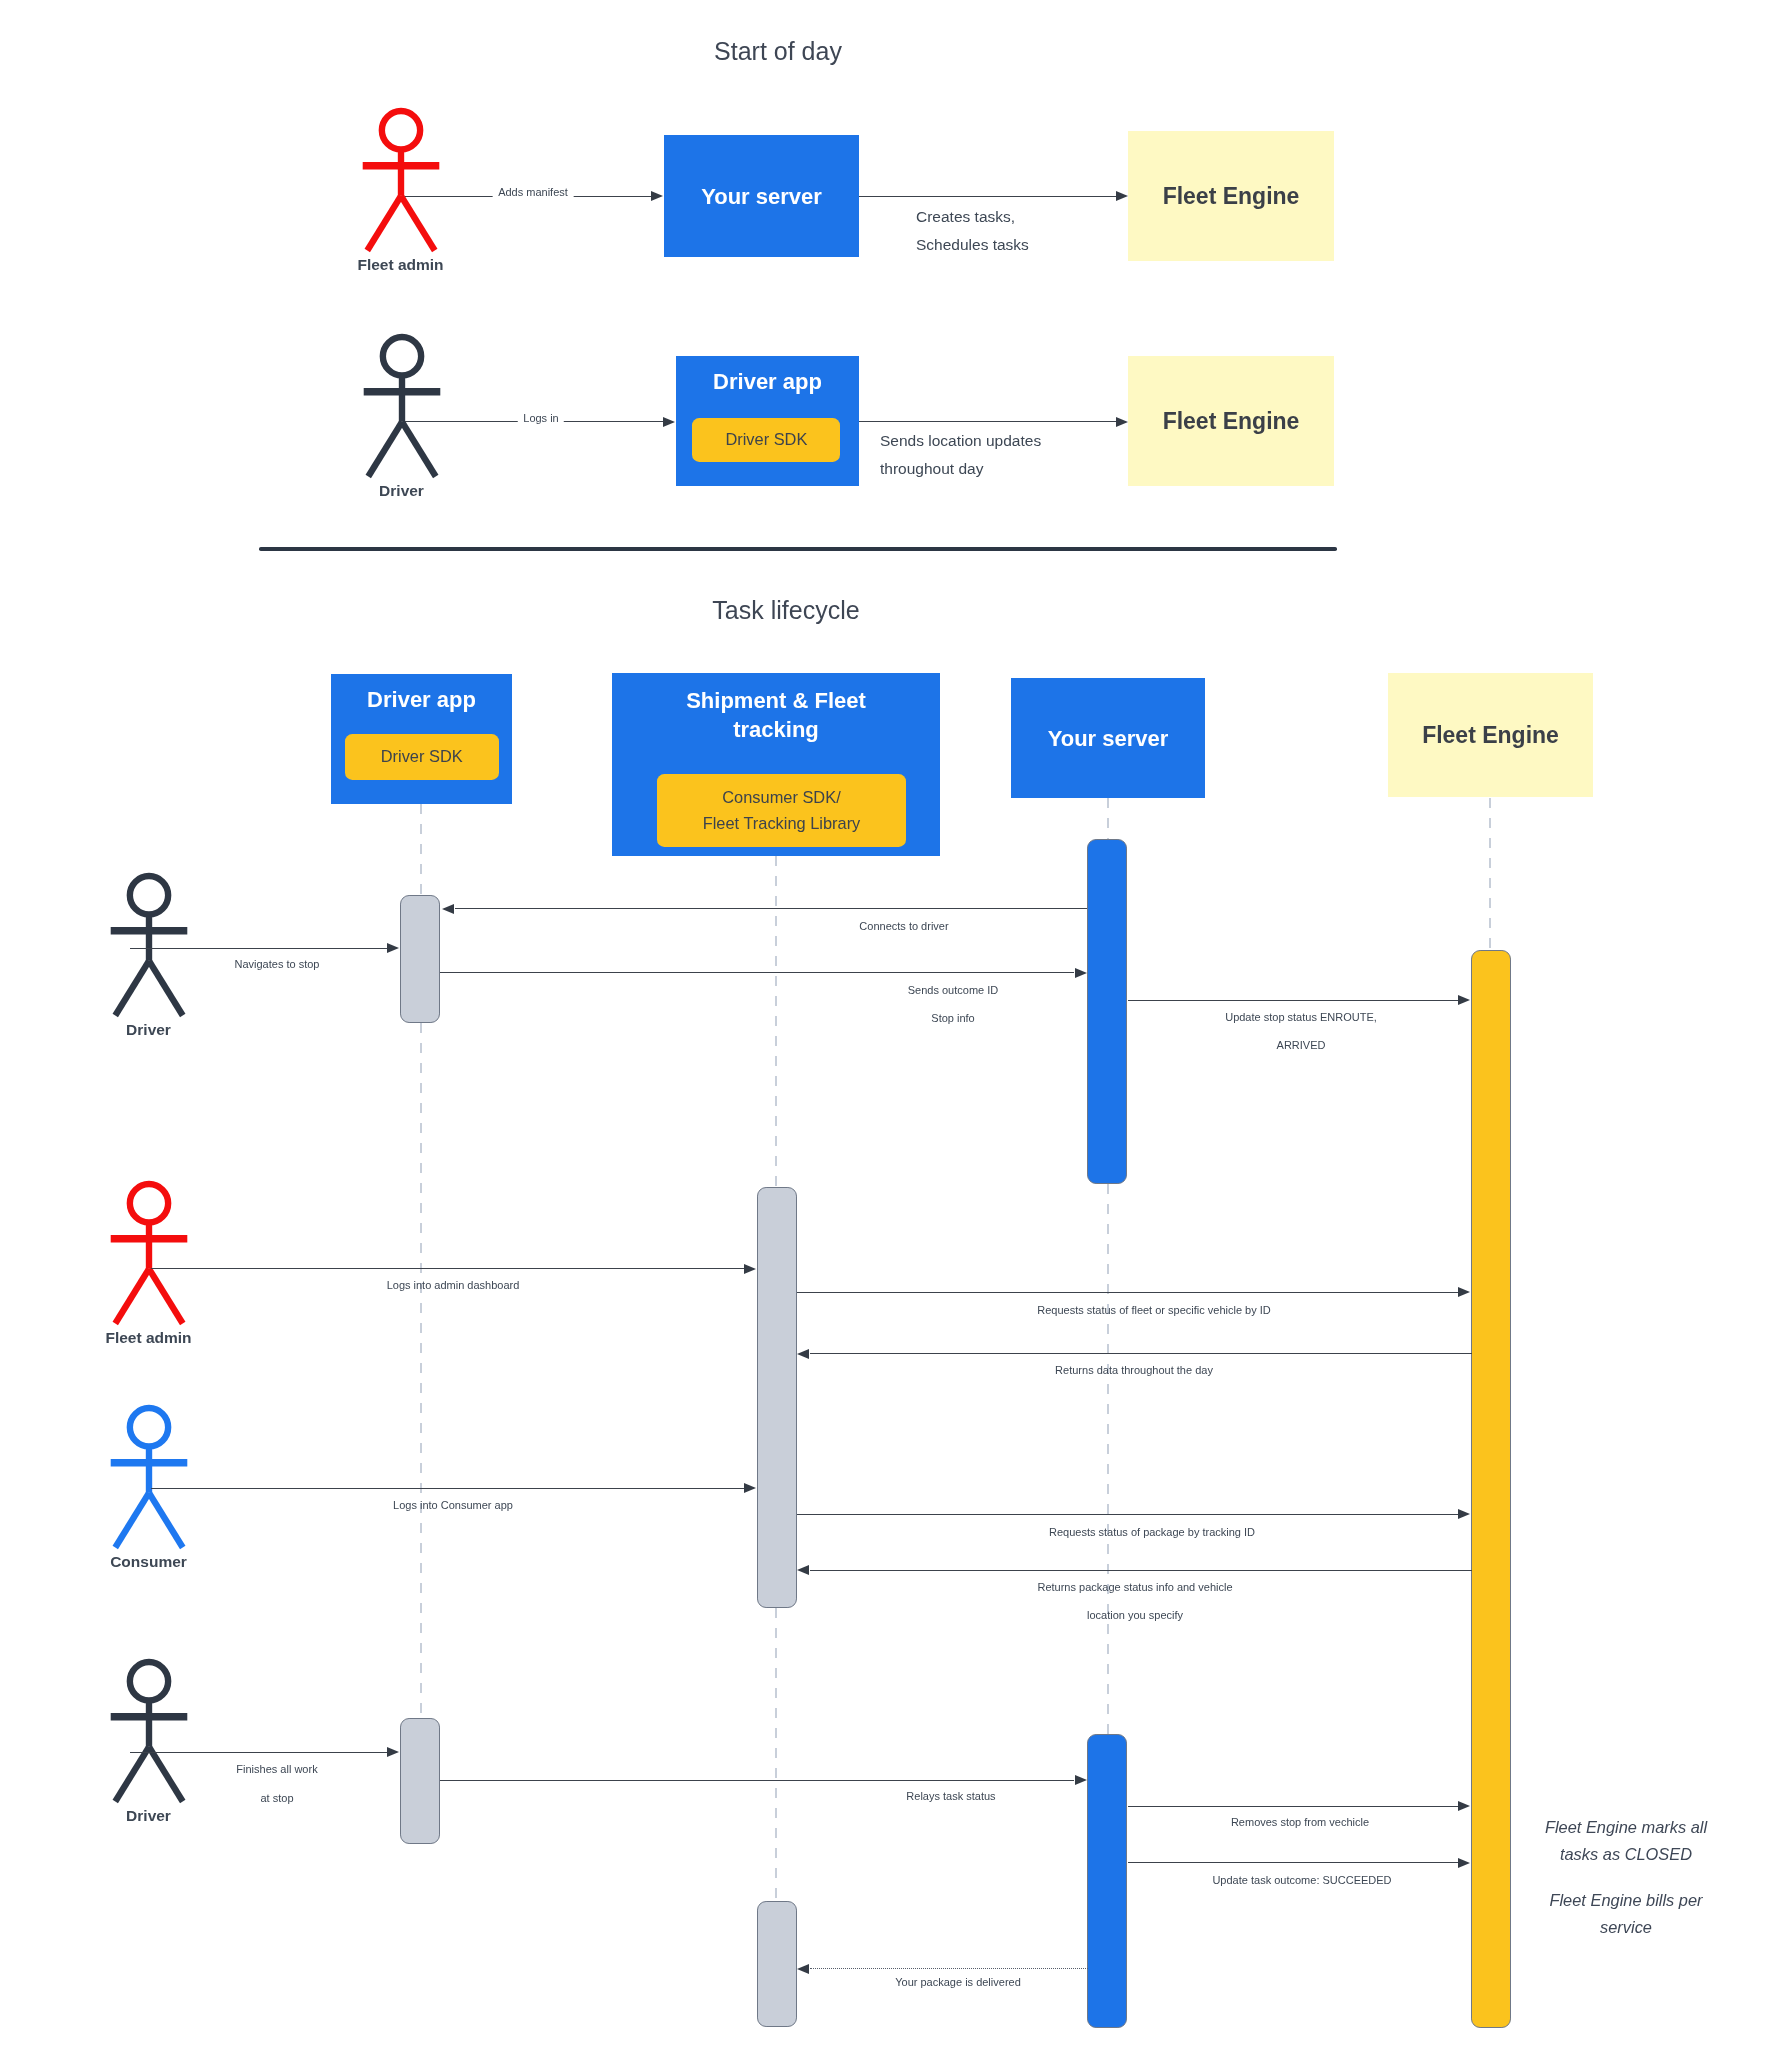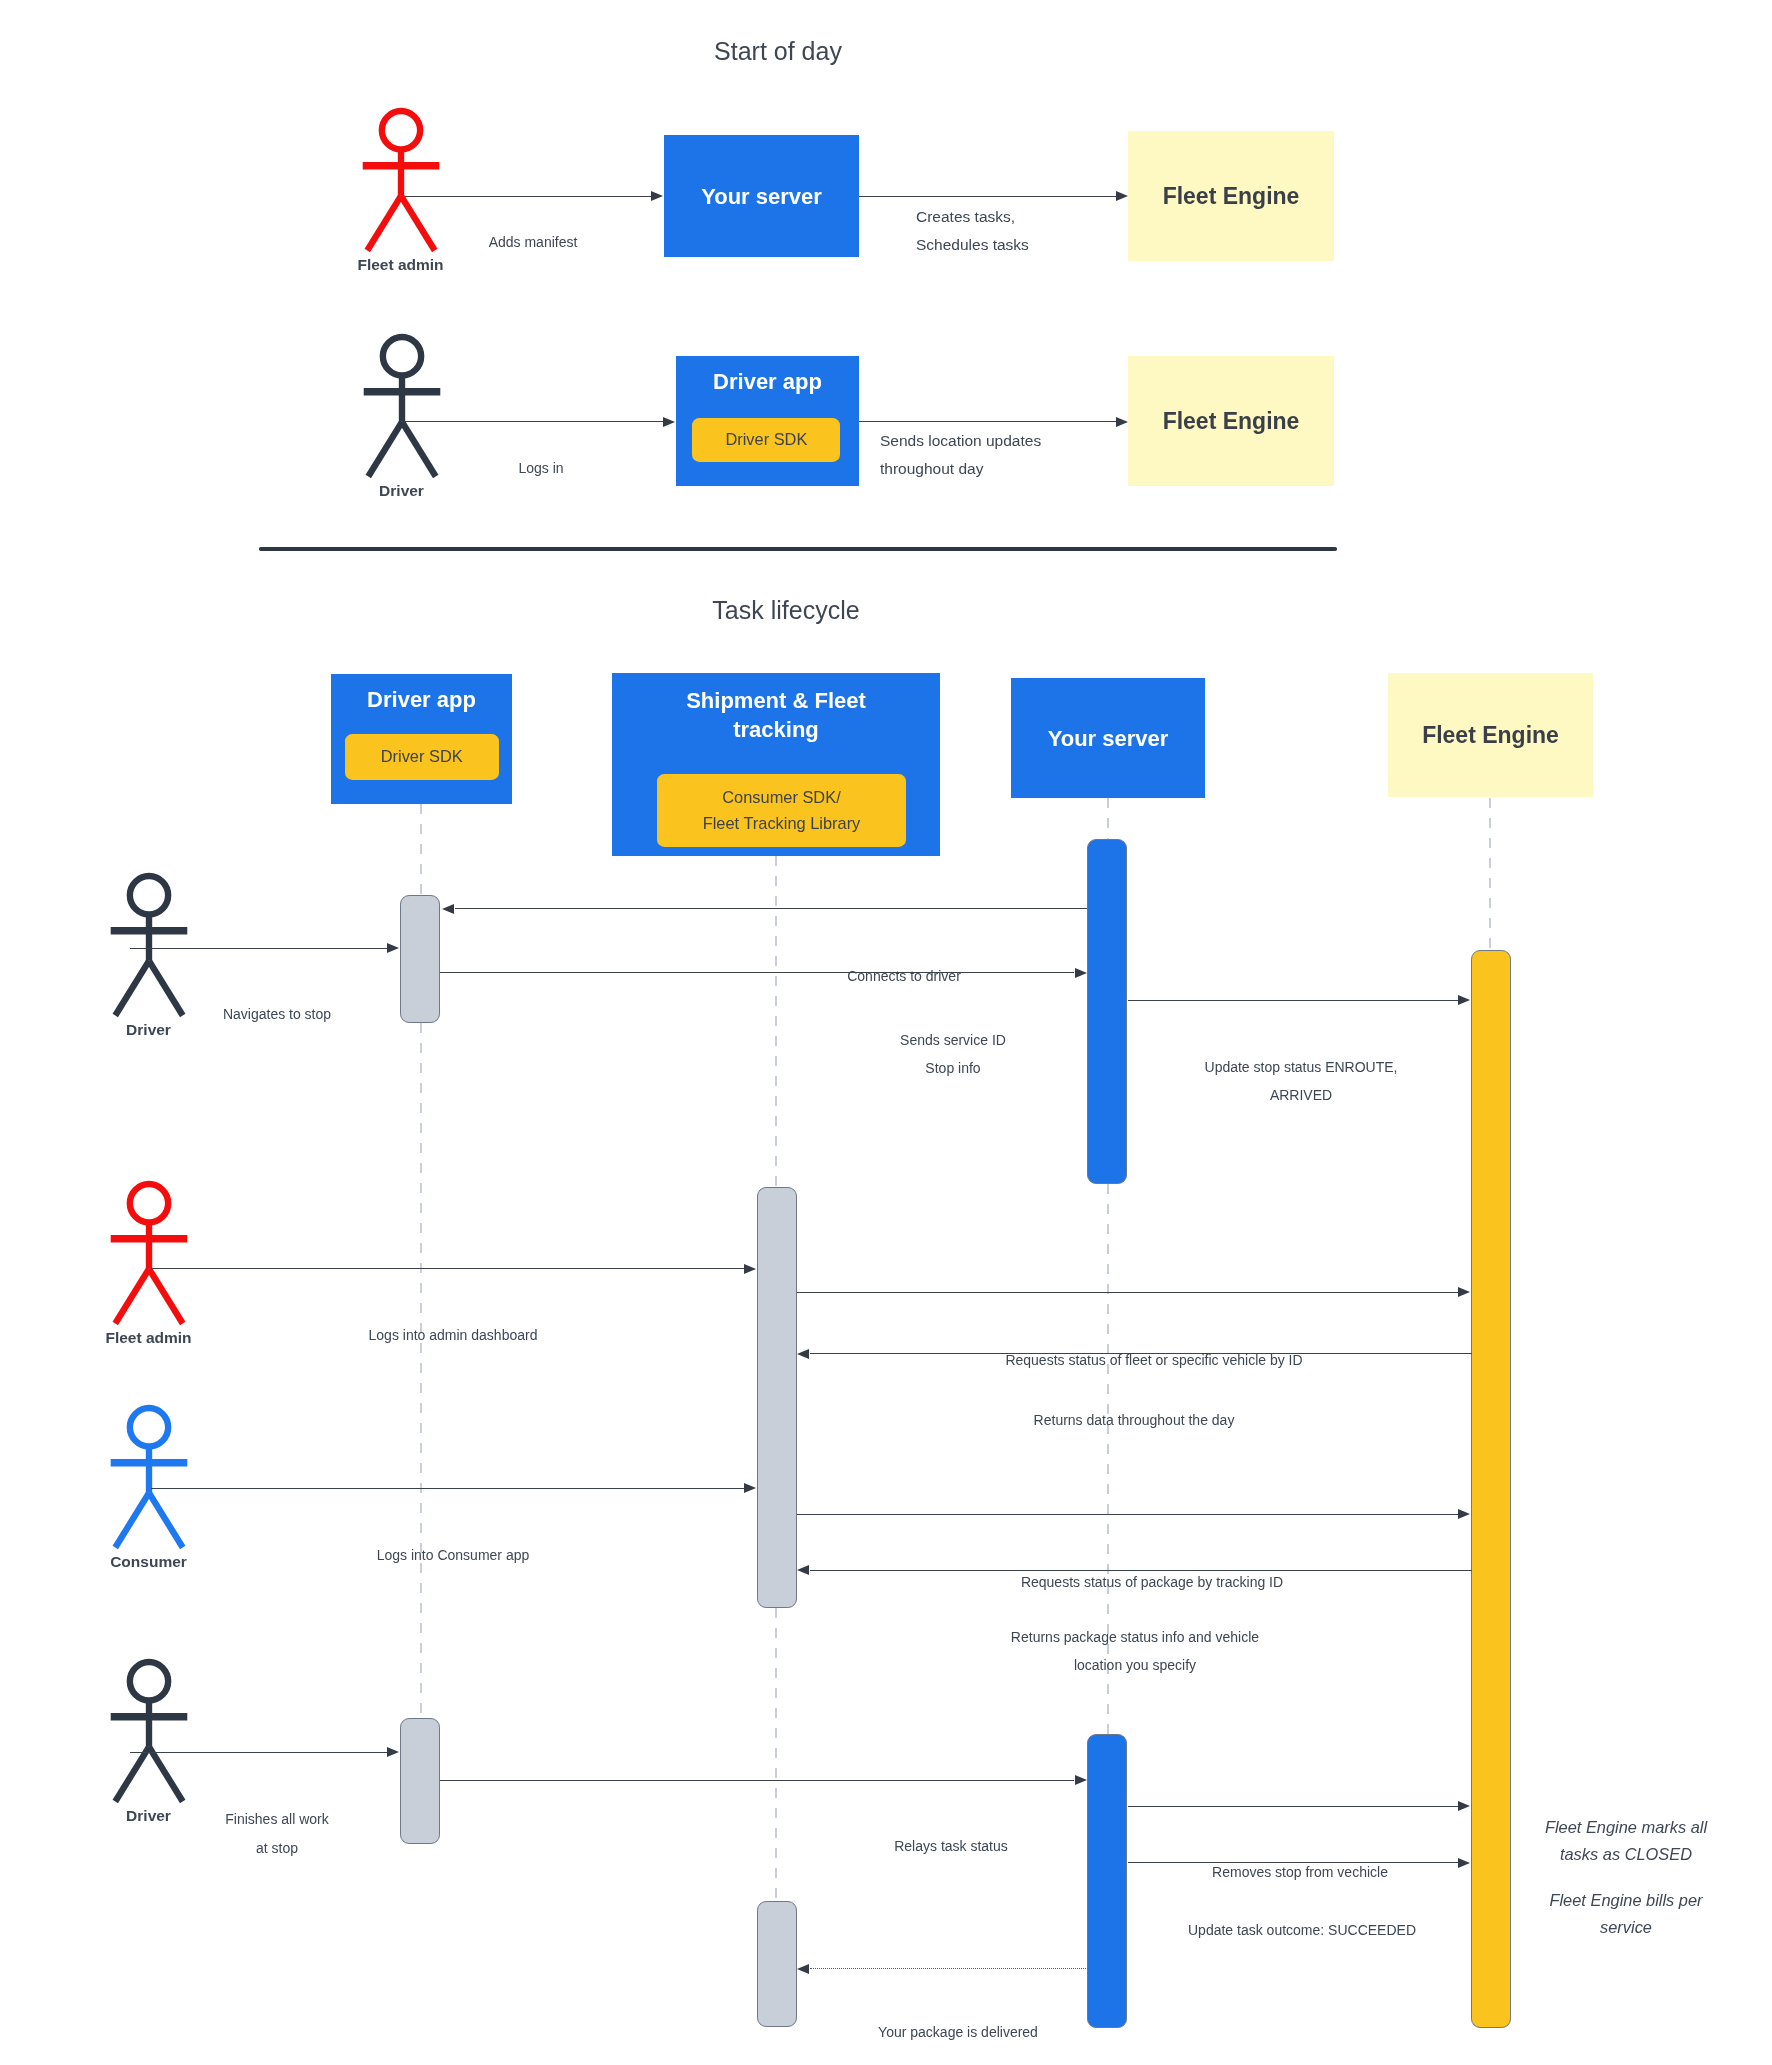--- a/index.html
+++ b/index.html
@@ -32,22 +32,22 @@
 
   
   .hline{position:absolute;height:0;border-top:1.8px solid #3c424b;}
   .hline.dotted{border-top:1.8px dotted #565e6a;}
   .ah-r{position:absolute;width:0;height:0;border-top:5.5px solid rgba(0,0,0,0);
         border-bottom:5.5px solid rgba(0,0,0,0);border-left:12.8px solid #343b45;}
   .ah-l{position:absolute;width:0;height:0;border-top:5.5px solid rgba(0,0,0,0);
         border-bottom:5.5px solid rgba(0,0,0,0);border-right:12.8px solid #343b45;}
 
   
-  .msg{position:absolute;font-size:14px;color:#3d4754;text-align:center;
-       transform:translateX(-50%);white-space:nowrap;margin-top:48px;}
+  .msg{position:absolute;font-size:11px;color:#3d4754;text-align:center;
+       transform:translateX(-50%);white-space:nowrap;}
   .msg.onln{background:#ffffff;padding:0 5.5px;}
   .msg-left{position:absolute;font-size:15.5px;color:#3d4754;text-align:left;white-space:nowrap;}
   .msg.it{}
   .note{position:absolute;font-size:16.4px;font-style:italic;color:#3e4756;text-align:center;
         transform:translateX(-50%);line-height:27.4px;white-space:nowrap;}
 
   
   .actor{position:absolute;width:110px;height:183px;}
   .actor svg{display:block;}
   .actor .actor-label{position:absolute;top:155px;left:-37px;width:183px;text-align:center;
@@ -215,21 +215,21 @@
   <div class="hline" style="left:130px;top:948px;width:258px;"></div>
   <div class="ah-r" style="left:387px;top:943px;"></div>
   <div class="msg" style="left:277px;top:958px;">Navigates to stop</div>
 
   <div class="ah-l" style="left:442px;top:904px;"></div>
   <div class="hline" style="left:455px;top:908px;width:632px;"></div>
   <div class="msg" style="left:904px;top:920px;">Connects to driver</div>
 
   <div class="hline" style="left:440px;top:972px;width:634px;"></div>
   <div class="ah-r" style="left:1075px;top:968px;"></div>
-  <div class="msg" style="left:953px;top:984px;">Sends service ID</div>
+  <div class="msg" style="left:953px;top:984px;">Sends outcome ID</div>
   <div class="msg" style="left:953px;top:1012px;">Stop info</div>
 
   <div class="hline" style="left:1128px;top:1000px;width:331px;"></div>
   <div class="ah-r" style="left:1458px;top:995px;"></div>
   <div class="msg" style="left:1301px;top:1011px;">Update stop status ENROUTE,</div>
   <div class="msg" style="left:1301px;top:1039px;">ARRIVED</div>
 
   <div class="hline" style="left:151px;top:1268px;width:593px;"></div>
   <div class="ah-r" style="left:744px;top:1264px;"></div>
   <div class="msg" style="left:453px;top:1279px;">Logs into admin dashboard</div>

